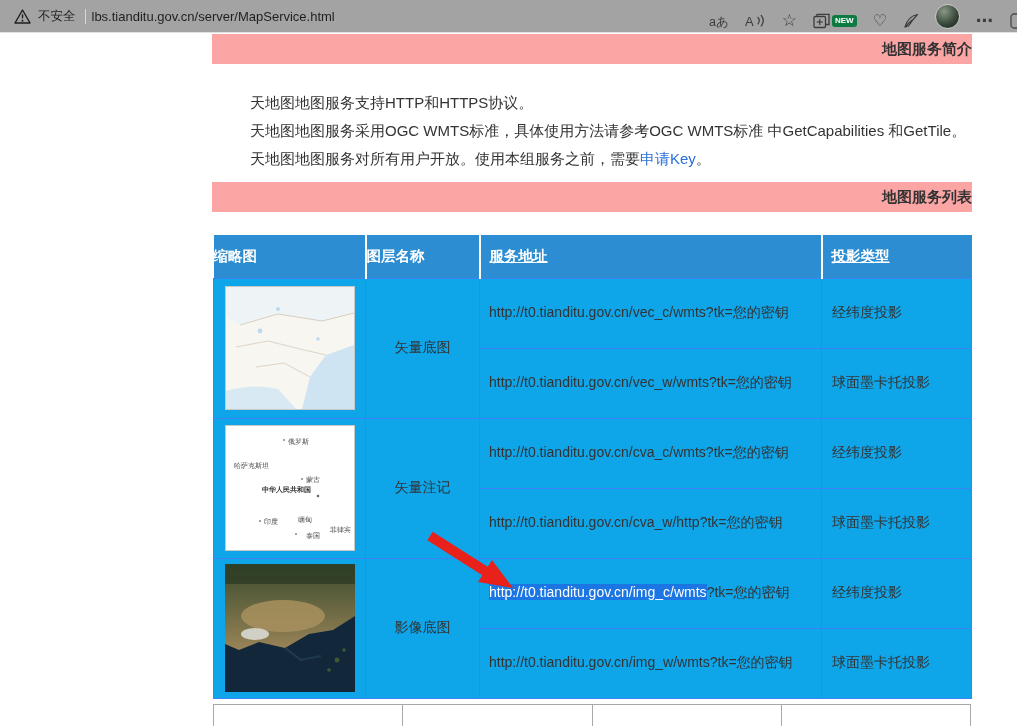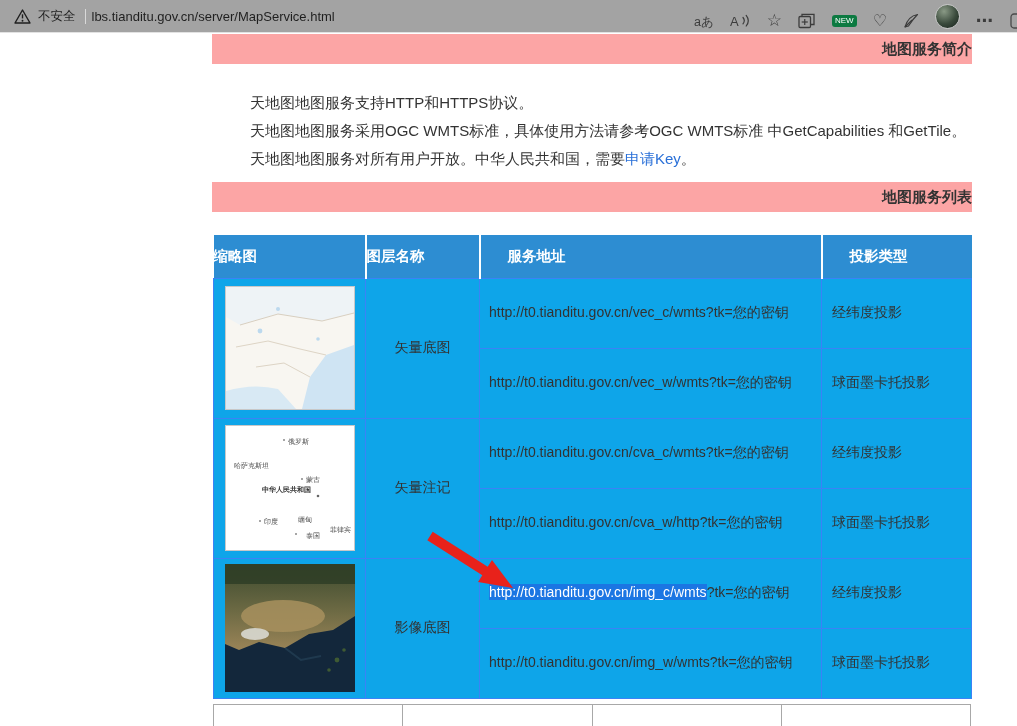--- a/index.html
+++ b/index.html
@@ -18,22 +18,22 @@
   .sec-label { font-size: 12.5px; color: #1f1f1f; }
   .vdivider { width: 1px; height: 15px; background: #d9d9d9; margin: 0 6px 0 9px; }
   .url-text { font-size: 13px; color: #1f1f1f; }
   .chrome-icons { display: flex; align-items: flex-end; gap: 16px; margin-left: auto; }
   .cicon { color: #3c3c3c; font-size: 15px; line-height: 1; display: flex; align-items: center; cursor: default; }
   .cicon.translate { font-size: 12.5px; letter-spacing: 0; }
   .cicon.star { font-size: 17px; }
   .cicon.heart { font-size: 16px; }
   .cicon.more { font-size: 17px; font-weight: bold; letter-spacing: 1px; }
   .new-badge {
-    background: #0c7a41; color: #fff; font-size: 8px; font-weight: normal;
-    padding: 2px 3px; border-radius: 3px; margin-left: 17px; line-height: 1;
+    background: #0c7a41; color: #fff; font-size: 8px; font-weight: bold;
+    padding: 2px 3px; border-radius: 3px; margin-left: 2px; line-height: 1;
   }
   .avatar {
     width: 25px; height: 25px; border-radius: 50%;
     background: radial-gradient(circle at 35% 28%, #8a9a86, #3a4a3c 55%, #16201a 100%);
     border: 1px solid #c9c9c9;
   }
   .partial-ic { margin-right: -9px; }
 
   
   .content { position: absolute; left: 212px; top: 34px; width: 760px; }
@@ -48,21 +48,21 @@
   .list-bar { margin-top: 14px; }
 
   
   table.svc { margin-top: 23px; margin-left: 1px; border-collapse: collapse; table-layout: fixed; width: 758px; }
   table.svc col.c1 { width: 152px; } table.svc col.c2 { width: 114px; }
   table.svc col.c3 { width: 342px; } table.svc col.c4 { width: 150px; }
   table.svc th {
     background: #2d8dd2; color: #fff; height: 43px; font-size: 14.5px; font-weight: bold;
   }
   table.svc th.ctr { text-align: left; }
-  table.svc th.lft { text-align: left; padding-left: 27px; }
+  table.svc th.lft { text-align: left; padding-left: 9px; text-decoration: underline; }
   table.svc th + th { border-left: 2px solid #fff; }
   table.svc td { border: 1px solid #3b82f6; background: #0ea5e9; font-size: 14px; color: #333; vertical-align: middle; }
   table.svc tr.sub { height: 70px; }
   td.thumb { text-align: center; }
   td.thumb svg { display: inline-block; vertical-align: middle; }
   .thumb-frame { outline: 1px solid #c8c8c8; }
   td.layer { text-align: center; }
   td.url { padding-left: 9px; }
   td.proj { padding-left: 10px; }
   .sel { background: #1b76e3; color: #fff; }
@@ -130,21 +130,21 @@
     </span>
   </div>
 </div>
 
 <div class="content">
 
   <div class="section-bar">地图服务简介</div>
 
   <p class="intro-p p-first">天地图地图服务支持HTTP和HTTPS协议。</p>
   <p class="intro-p p-next">天地图地图服务采用OGC WMTS标准，具体使用方法请参考OGC WMTS标准 中GetCapabilities 和GetTile。</p>
-  <p class="intro-p p-next"><span>天地图地图服务对所有用户开放。中华人民共和国，需要</span><a class="key-link">申请Key</a><span>。</span></p>
+  <p class="intro-p p-next"><span>天地图地图服务对所有用户开放。使用本组服务之前，需要</span><a class="key-link">申请Key</a><span>。</span></p>
 
   <div class="section-bar list-bar">地图服务列表</div>
 
   <table class="svc">
     <colgroup>
         <col class="c1">
         <col class="c2">
         <col class="c3">
         <col class="c4">
       </colgroup>

